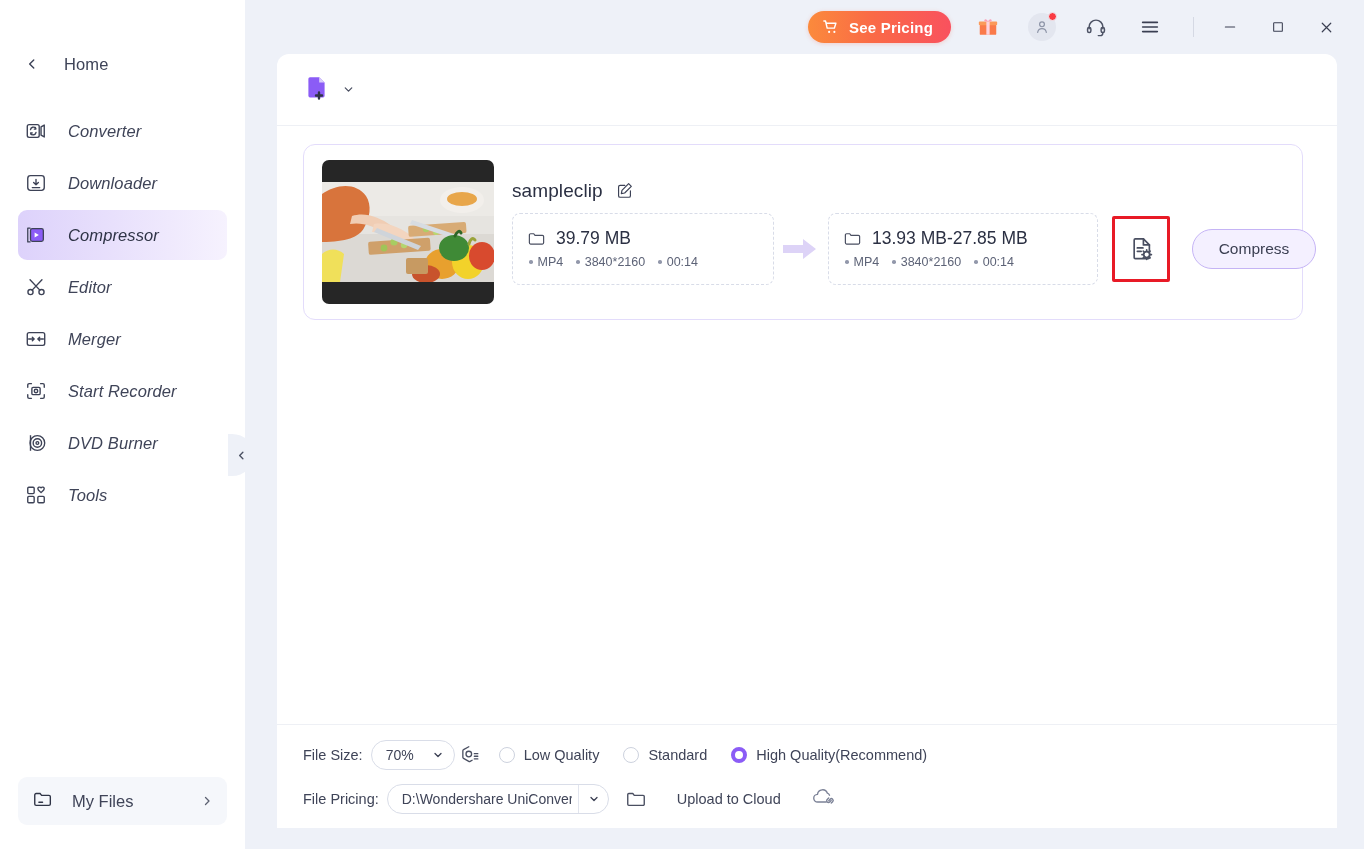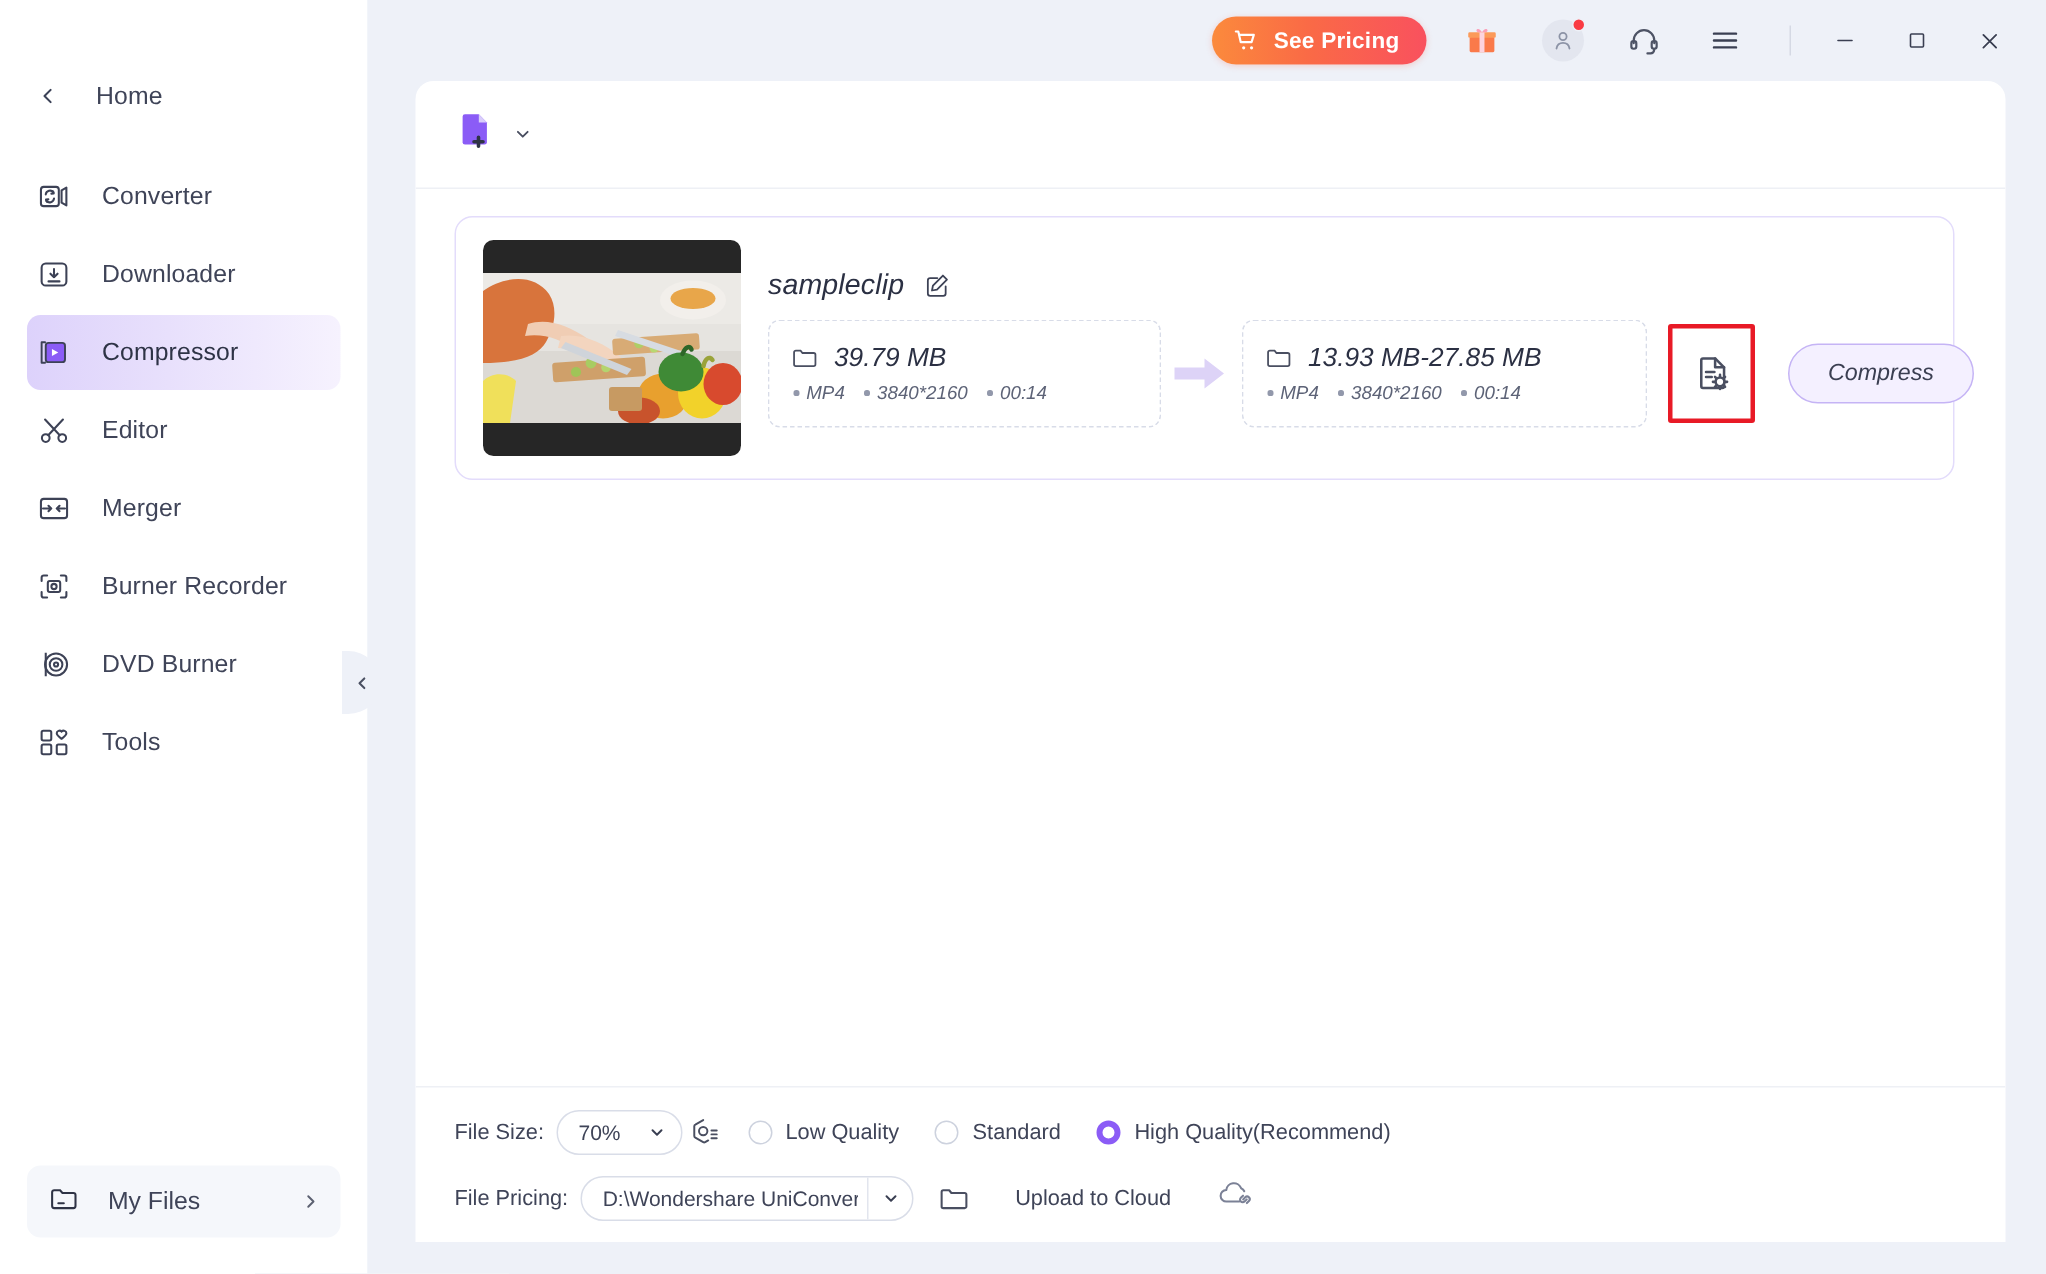--- a/index.html
+++ b/index.html
@@ -31,21 +31,21 @@
 
   .nav { margin-top: 22px; display: flex; flex-direction: column; gap: 2px; }
   .nav-item {
     display: flex; align-items: center; gap: 20px;
     height: 50px; margin: 0 18px 0 18px;
     padding-left: 6px;
     border-radius: 9px;
     cursor: pointer;
   }
   .nav-item .ic { width: 24px; height: 24px; display:flex; align-items:center; justify-content:center; flex:0 0 24px;}
-  .nav-item .lb { font-size: 16.5px; color: #3f4458; letter-spacing: .1px; }
+  .nav-item .lb { font-size: 16.5px; color: #3f4458; letter-spacing: .1px; font-style: italic; }
   .nav-item.active {
     background: linear-gradient(90deg, #ddd2fb 0%, #e8e0fc 45%, #f6f2fe 100%);
   }
   .nav-item.active .lb { color: #2e3346; }
 
   .myfiles-wrap { margin-top: auto; padding: 0 18px 24px 18px; }
   .myfiles {
     display: flex; align-items: center; gap: 18px;
     height: 48px; border-radius: 9px; background: #f5f7fb;
     padding: 0 14px 0 14px; cursor: pointer;
@@ -134,21 +134,20 @@
 
   .panel-body { flex: 1; padding: 18px 26px 0 26px; overflow: hidden; }
 
   
   .file-card {
     width: 1000px; height: 176px;
     border: 1.5px solid #e3dcfb; border-radius: 12px;
     background: #fff;
     display: flex; align-items: center; padding: 0 18px;
     position: relative;
-    font-style: italic;
   }
   .thumb {
     width: 172px; height: 144px; border-radius: 7px;
     background: #262626; flex: 0 0 172px; overflow: hidden; position: relative;
   }
   .thumb .pic { position: absolute; left: 0; right: 0; top: 22px; height: 100px; }
 
   .file-main { flex: 1; padding-left: 18px; }
   .file-title-row { display: flex; align-items: center; gap: 12px; margin-bottom: 11px; }
   .file-title { font-size: 19px; color: #2b3043; letter-spacing: .1px; }
@@ -298,21 +297,21 @@
       </div>
 
       <div class="nav-item">
         <span class="ic">
           <svg width="22" height="22" viewBox="0 0 24 24" fill="none" stroke="#3d4256" stroke-width="1.5" stroke-linecap="round">
               <path d="M3 8V5.5A1.5 1.5 0 0 1 4.5 4H7M17 4h2.5A1.5 1.5 0 0 1 21 5.5V8M21 16v2.5a1.5 1.5 0 0 1-1.5 1.5H17M7 20H4.5A1.5 1.5 0 0 1 3 18.5V16"></path>
               <rect x="7.5" y="8" width="9" height="8" rx="1.4"></rect>
               <circle cx="12" cy="12" r="1.9"></circle>
             </svg>
         </span>
-        <span class="lb">Burner Recorder</span>
+        <span class="lb">Start Recorder</span>
       </div>
 
       <div class="nav-item">
         <span class="ic">
           <svg width="22" height="22" viewBox="0 0 24 24" fill="none" stroke="#3d4256" stroke-width="1.5">
               <path d="M6 3.5v17"></path>
               <circle cx="13.5" cy="12" r="8"></circle>
               <circle cx="13.5" cy="12" r="4.6"></circle>
               <circle cx="13.5" cy="12" r="1.5"></circle>
             </svg>

